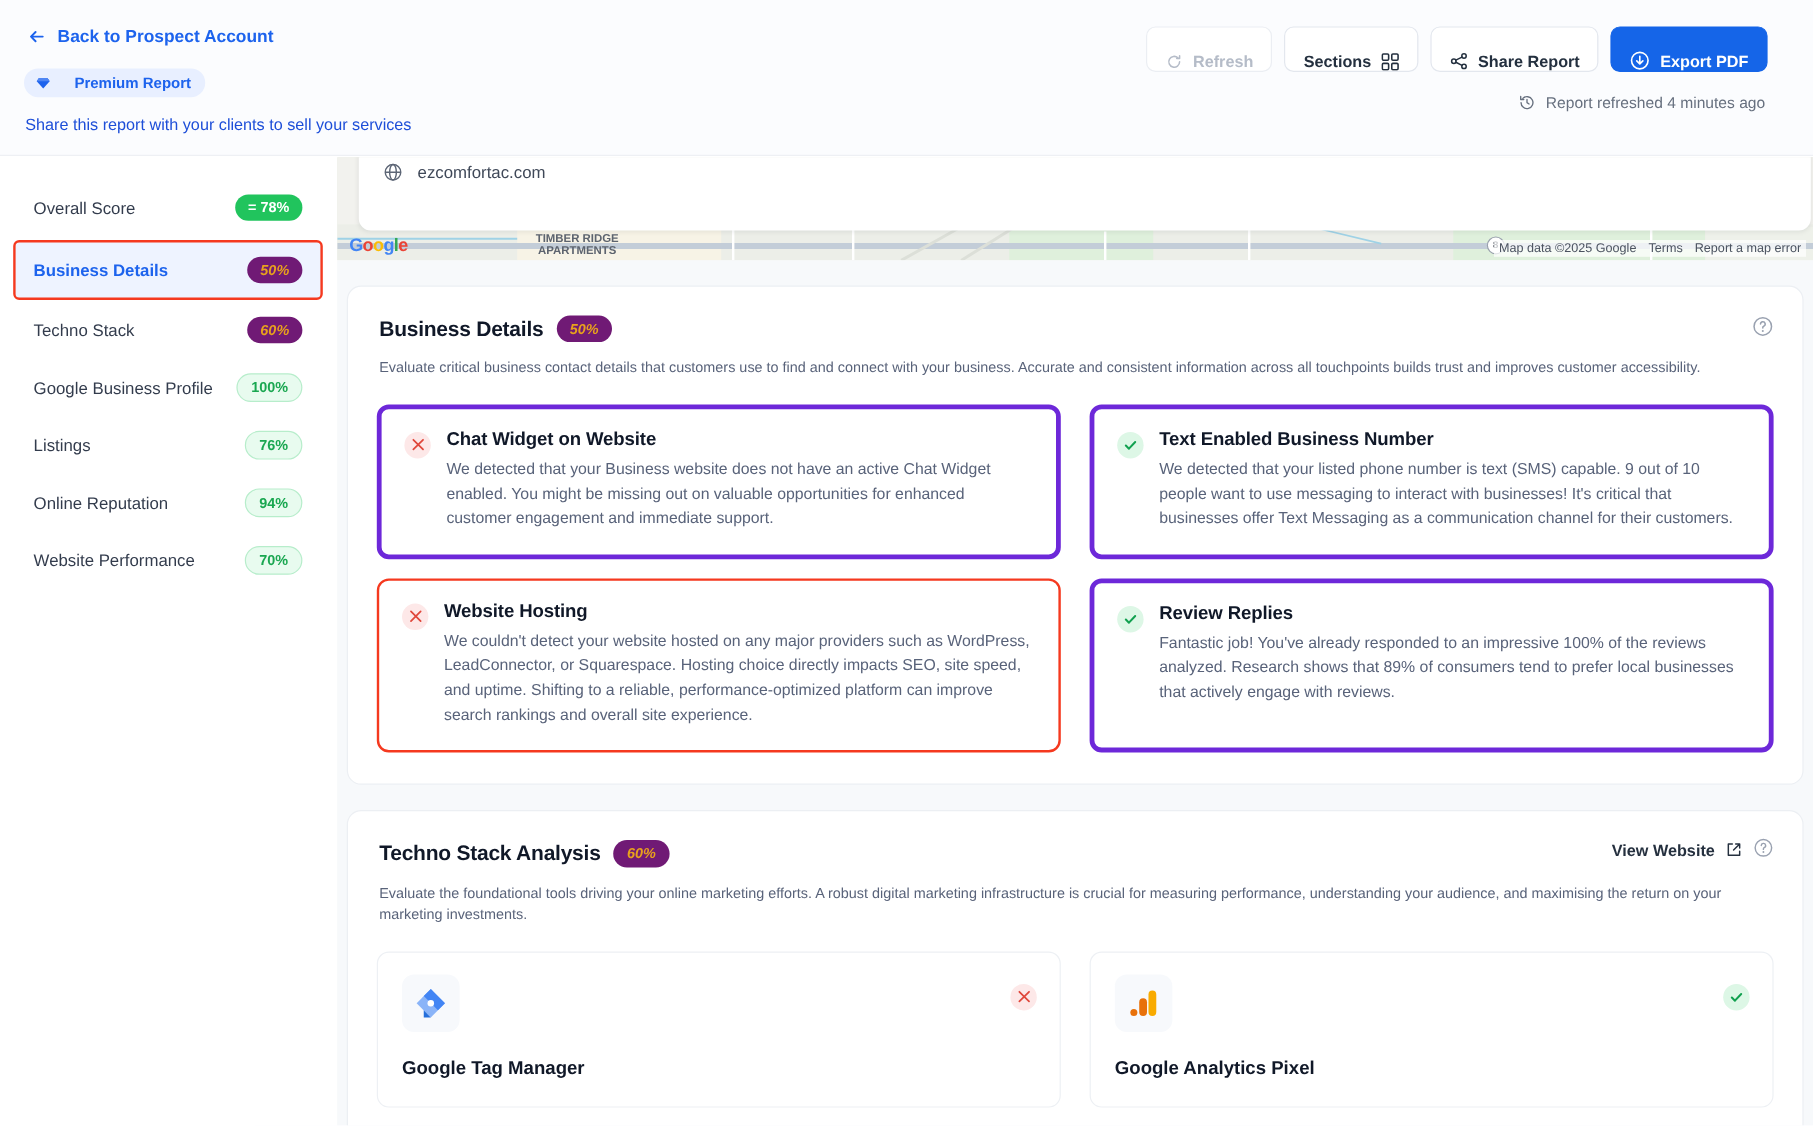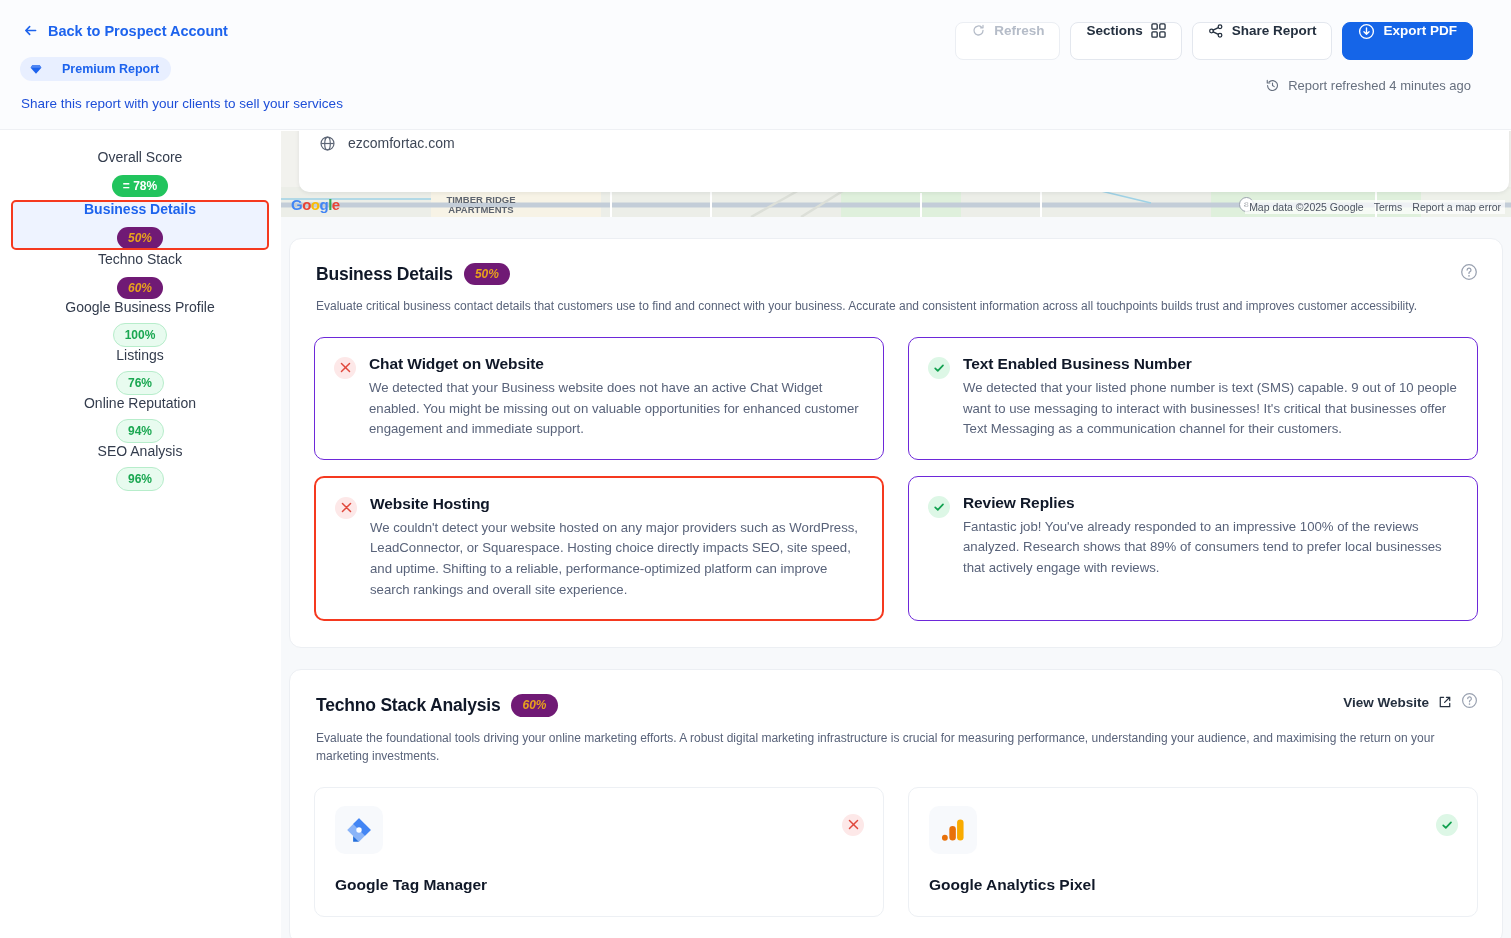--- a/index.html
+++ b/index.html
@@ -28,40 +28,40 @@
   .premium-badge {
     display:inline-flex; align-items:center; gap:20px;
     background:#e8efff; color:#1d63ed; border-radius:999px;
     padding:5px 12px 5px 10px; font-size:12.5px; font-weight:600;
   }
   .diamond-ico { width:12px; height:12px; display:block; }
   .subtitle { position:absolute; left:21px; top:96px; font-size:13.5px; color:#1d4ed8; }
 
   .hdr-actions { position:absolute; right:38px; top:22px; display:flex; align-items:center; gap:10px; }
   .btn {
-    display:inline-flex; align-items:flex-start; gap:8px;
+    display:inline-flex; align-items:flex-end; gap:8px;
     height:38px; padding:0 15px; border-radius:8px;
     border:1px solid #e3e7ee; background:#ffffff;
     font-size:13.5px; font-weight:600; color:#24303f; cursor:pointer; white-space:nowrap;
   }
   .btn.disabled { color:#b5bcc8; border-color:#ebeef3; cursor:default; }
   .btn.primary { background:#1565e8; border-color:#1565e8; color:#ffffff; }
   .btn svg { display:block; }
   .refreshed {
     position:absolute; right:40px; top:78px;
     display:flex; align-items:center; gap:8px;
     font-size:13px; color:#67707f;
   }
 
   
   .sidebar { position:absolute; left:0; top:131px; width:280px; height:807px; background:#ffffff; }
   .side-item {
     position:relative; display:flex; align-items:center; justify-content:space-between;
     height:48px; margin:0 12px; padding:0 16px; border-radius:8px;
-    font-size:14px; color:#333c4d; cursor:pointer;flex-direction:column;
+    font-size:14px; color:#333c4d; cursor:pointer;
   }
   .side-item .lbl { font-weight:400; }
   .side-item.active { background:#eef3ff; }
   .side-item.active .lbl { color:#1d63ed; font-weight:700; }
   .side-item.highlight { outline:2.5px solid #f5391f; outline-offset:-1px; border-radius:4px; }
   .pill { font-size:12px; font-weight:700; border-radius:999px; padding:4px 11px; line-height:1.2; }
   .pill.solid-green { background:#21c45d; color:#ffffff; }
   .pill.amber { background:#701a75; color:#e8a21c;font-style:italic; }
   .pill.green { background:#e8fbef; color:#1aa751; border:1px solid #b7edcb; }
 
@@ -97,21 +97,21 @@
   .sec-title-row { display:flex; align-items:center; gap:11px; }
   .sec-title { font-size:17.5px; font-weight:700; color:#101828; letter-spacing:-0.2px; }
   .sec-desc { margin-top:12px; font-size:12px; line-height:1.55; color:#59637a; max-width:1130px; }
   .help-ico { position:absolute; right:24px; top:24px; cursor:pointer; }
   .view-website {
     position:absolute; right:24px; top:22px; display:flex; align-items:center; gap:9px;
     font-size:13.5px; font-weight:700; color:#25303f; cursor:pointer;
   }
   .grid2 { display:grid; grid-template-columns:1fr 1fr; gap:16px 24px; padding:21px 24px 26px 24px; }
   .item-card {
-    border:1px solid #6d28d9; border-radius:10px; background:#ffffff;
+    border:4px solid #6d28d9; border-radius:10px; background:#ffffff;
     padding:17px 19px 19px 19px; display:flex; gap:13px;
   }
   .item-card.flagged { border:2.5px solid #f5391f; }
   .st-ico { flex:0 0 auto; width:22px; height:22px; border-radius:50%; display:flex; align-items:center; justify-content:center; margin-top:2px; }
   .st-ico.bad { background:#fde8e8; }
   .st-ico.good { background:#ddf7e6; }
   .item-title { font-size:15.5px; font-weight:700; color:#101828; margin-bottom:5px; letter-spacing:-0.1px; }
   .item-desc { font-size:13.2px; line-height:1.56; color:#59637a; }
 
   .tech-grid { display:grid; grid-template-columns:1fr 1fr; gap:16px 24px; padding:21px 24px 26px 24px; }
@@ -214,22 +214,22 @@
     </div>
     <div class="side-item">
       <span class="lbl">Listings</span>
       <span class="pill green">76%</span>
     </div>
     <div class="side-item">
       <span class="lbl">Online Reputation</span>
       <span class="pill green">94%</span>
     </div>
     <div class="side-item">
-      <span class="lbl">SEO Analysis</span>
-      <span class="pill green">96%</span>
+      <span class="lbl">Website Performance</span>
+      <span class="pill green">70%</span>
     </div>
   </div>
 
   <div class="map-strip">
     <svg class="map-bg" viewBox="0 0 1230 86" preserveAspectRatio="none">
       <rect width="1230" height="86" fill="#f2f2ee"></rect>
       <rect x="0" y="56" width="1230" height="30" fill="#eceee8"></rect>
       <rect x="150" y="60" width="170" height="26" fill="#f7f3e6"></rect>
       <rect x="560" y="58" width="120" height="28" fill="#dff0dc"></rect>
       <rect x="930" y="58" width="210" height="28" fill="#dff0dc"></rect>

